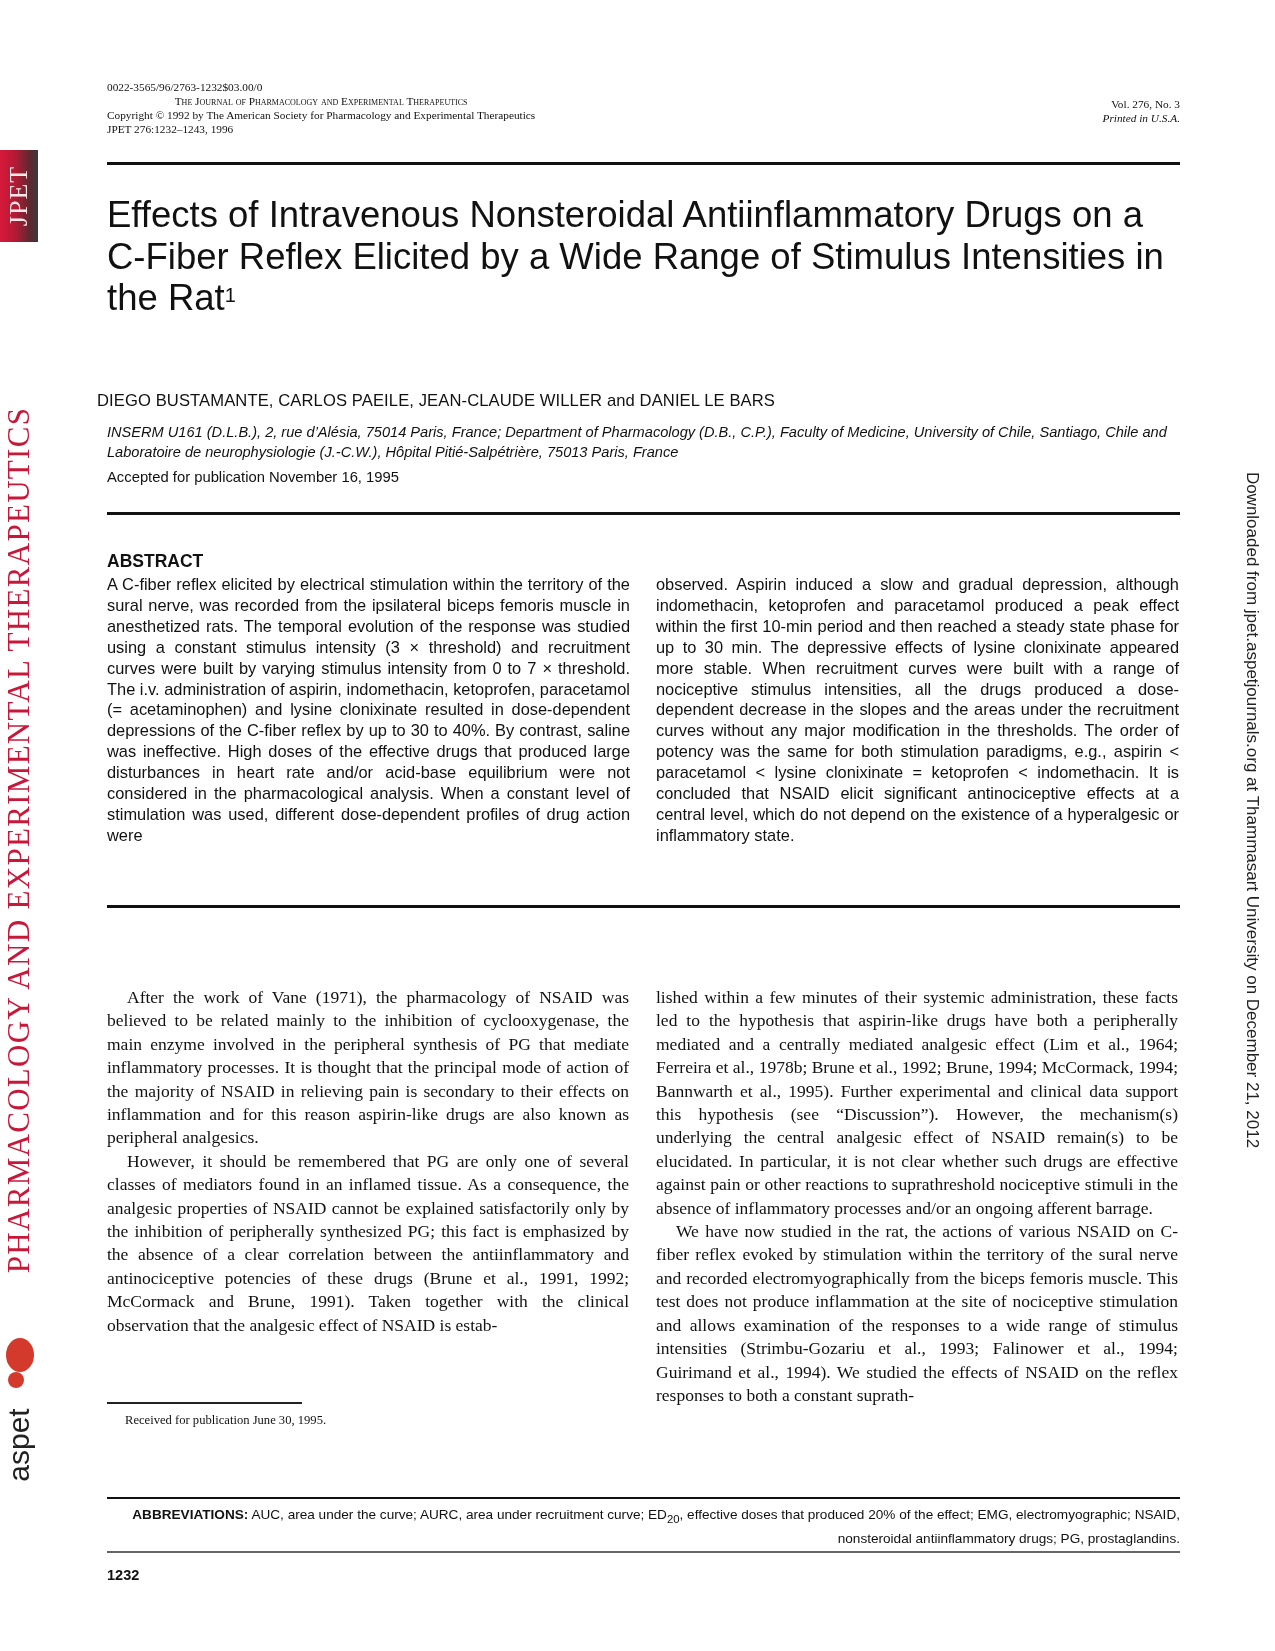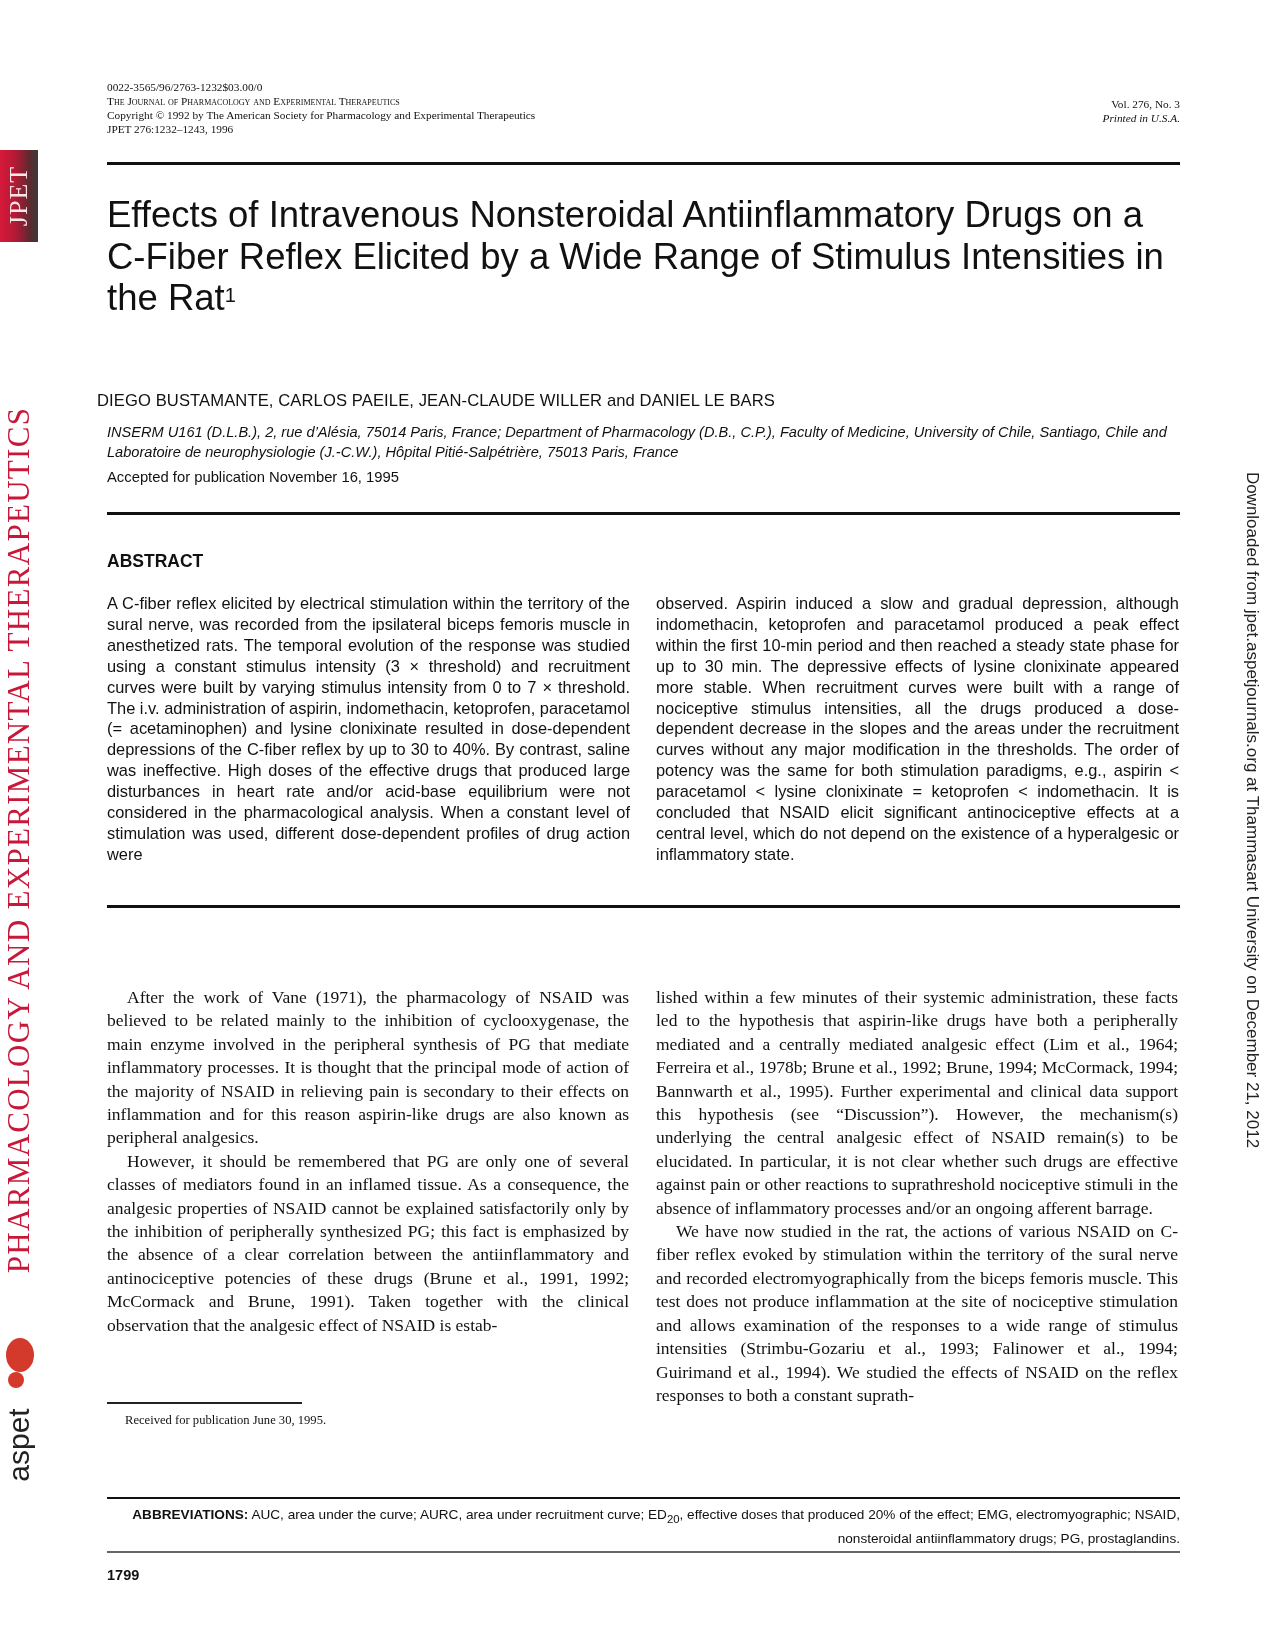--- a/index.html
+++ b/index.html
@@ -20,35 +20,35 @@
     font-family: "Liberation Sans", sans-serif; font-size: 30px; color: #222; white-space: nowrap; }
   .aspet-ball { position: absolute; left: 6px; top: 8px; width: 28px; height: 34px; border-radius: 50%; background: #d33a2c; }
   .aspet-ball2 { position: absolute; left: 8px; top: 42px; width: 16px; height: 16px; border-radius: 50%; background: #d33a2c; }
 
   
   .download-note { position: absolute; left: 1252px; top: 810px; transform: translate(-50%,-50%) rotate(90deg);
     white-space: nowrap; font-family: "Liberation Sans", sans-serif; font-size: 17px; color: #222; }
 
   
   .meta-left { position: absolute; left: 107px; top: 80px; font-size: 11.3px; line-height: 14px; }
-  .meta-left .smallcaps { font-variant: small-caps; }
+  .meta-left .smallcaps { font-variant: small-caps; text-align: center; }
   .meta-right { position: absolute; right: 95px; top: 97px; font-size: 11.3px; line-height: 14px; text-align: right; }
   .meta-right .it { font-style: italic; }
 
   .rule { position: absolute; left: 107px; width: 1073px; background: #111; }
 
   .title { position: absolute; left: 107px; top: 194px; width: 1080px; font-size: 36.5px; line-height: 41.5px; color: #111; }
   .title sup { font-size: 20px; vertical-align: top; position: relative; top: -2px; }
 
   .authors { position: absolute; left: 97px; top: 391px; font-size: 16.6px; letter-spacing: 0.1px; }
   .affil { position: absolute; left: 107px; top: 423px; width: 1075px; font-size: 14.6px; line-height: 19.5px; font-style: italic; }
   .accepted { position: absolute; left: 107px; top: 469px; font-size: 14.8px; }
 
   .abstract-head { position: absolute; left: 107px; top: 551px; font-size: 17.5px; font-weight: bold; }
-  .abs-col { position: absolute; top: 574px; width: 523px; font-size: 16.4px; line-height: 20.9px; text-align: justify; margin-top: 19px; }
+  .abs-col { position: absolute; top: 574px; width: 523px; font-size: 16.4px; line-height: 20.9px; text-align: justify; }
   .abs-col.left { left: 107px; }
   .abs-col.right { left: 656px; }
 
   .body-col { position: absolute; top: 986px; width: 522px; font-size: 17.5px; line-height: 23.4px; text-align: justify; }
   .body-col.left { left: 107px; }
   .body-col.right { left: 656px; }
   .body-col p { margin: 0; text-indent: 20px; }
   .body-col p.cont { text-indent: 0; }
 
   .fn-rule { position: absolute; left: 107px; top: 1402px; width: 195px; height: 2px; background: #222; }
@@ -117,13 +117,13 @@
   <p>Received for publication June 30, 1995.</p>
 </div>
 
 <div class="rule" style="top:1497px;height:2px;"></div>
 <div class="abbrev sans">
   <b>ABBREVIATIONS:</b>
   <span>AUC, area under the curve; AURC, area under recruitment curve; ED</span><sub>20</sub><span>, effective doses that produced 20% of the effect; EMG, electromyographic; NSAID, nonsteroidal antiinflammatory drugs; PG, prostaglandins.</span>
 </div>
 <div class="rule" style="top:1551px;height:2px;background:#666;"></div>
 
-<div class="page-num sans">1799</div>
+<div class="page-num sans">1232</div>
 
 </body></html>

